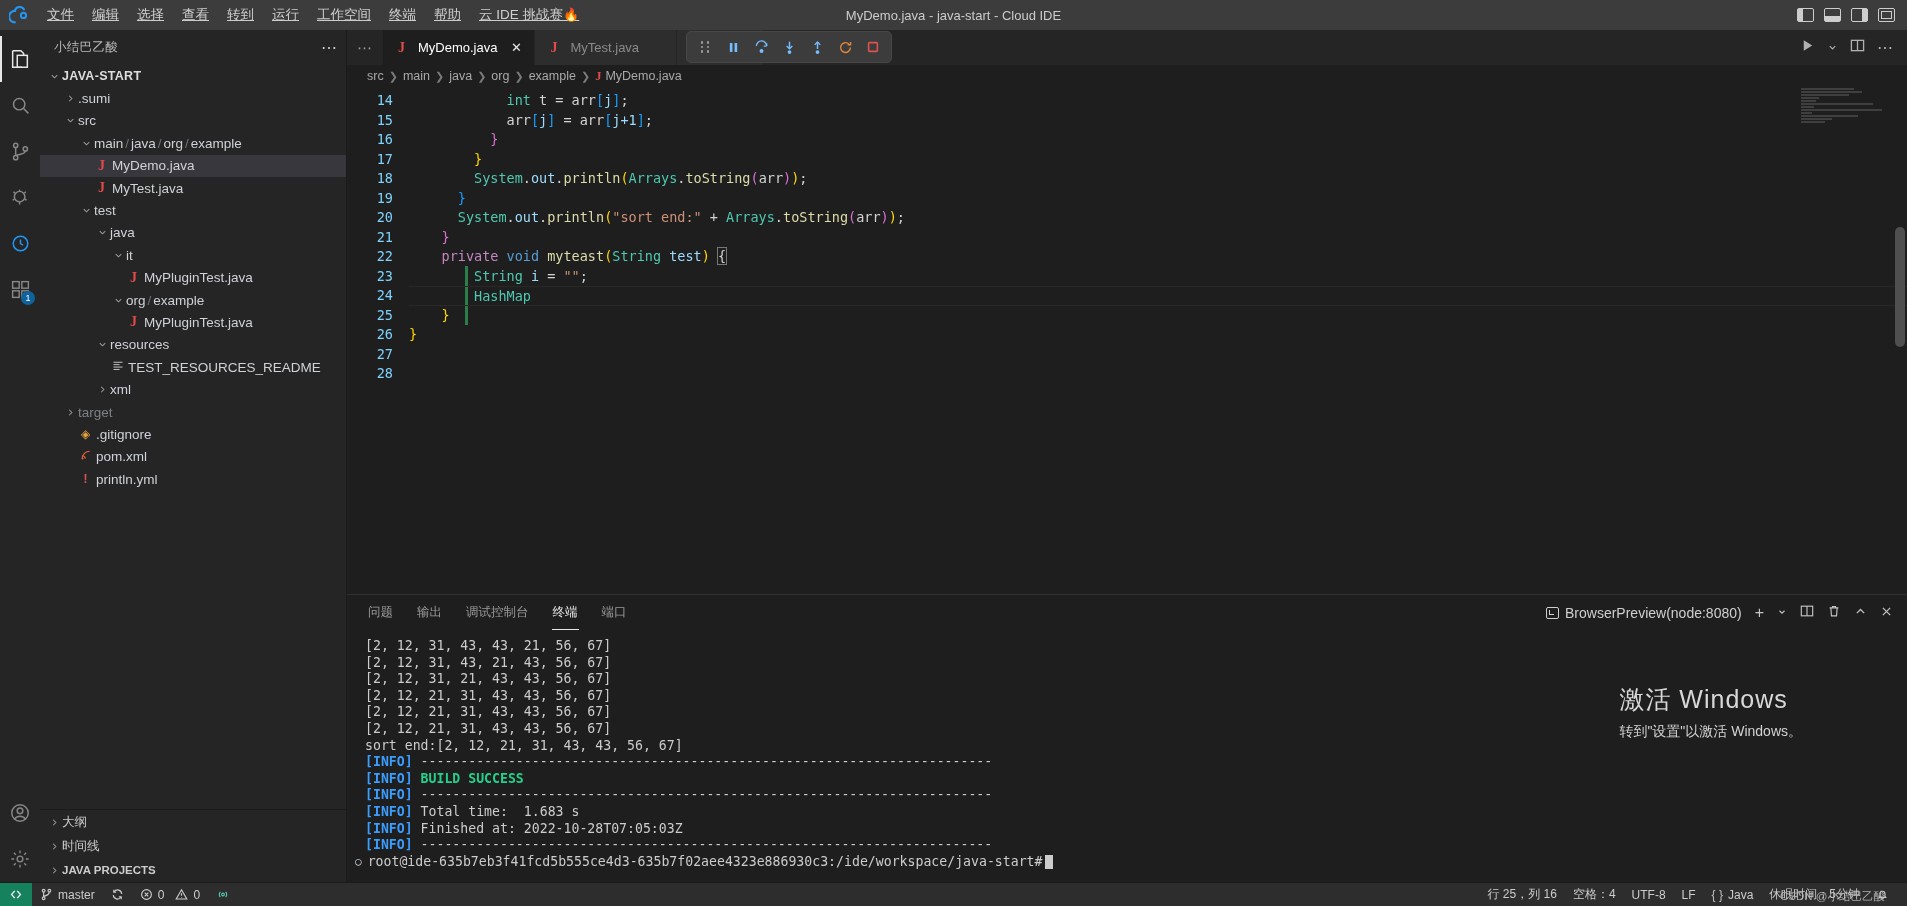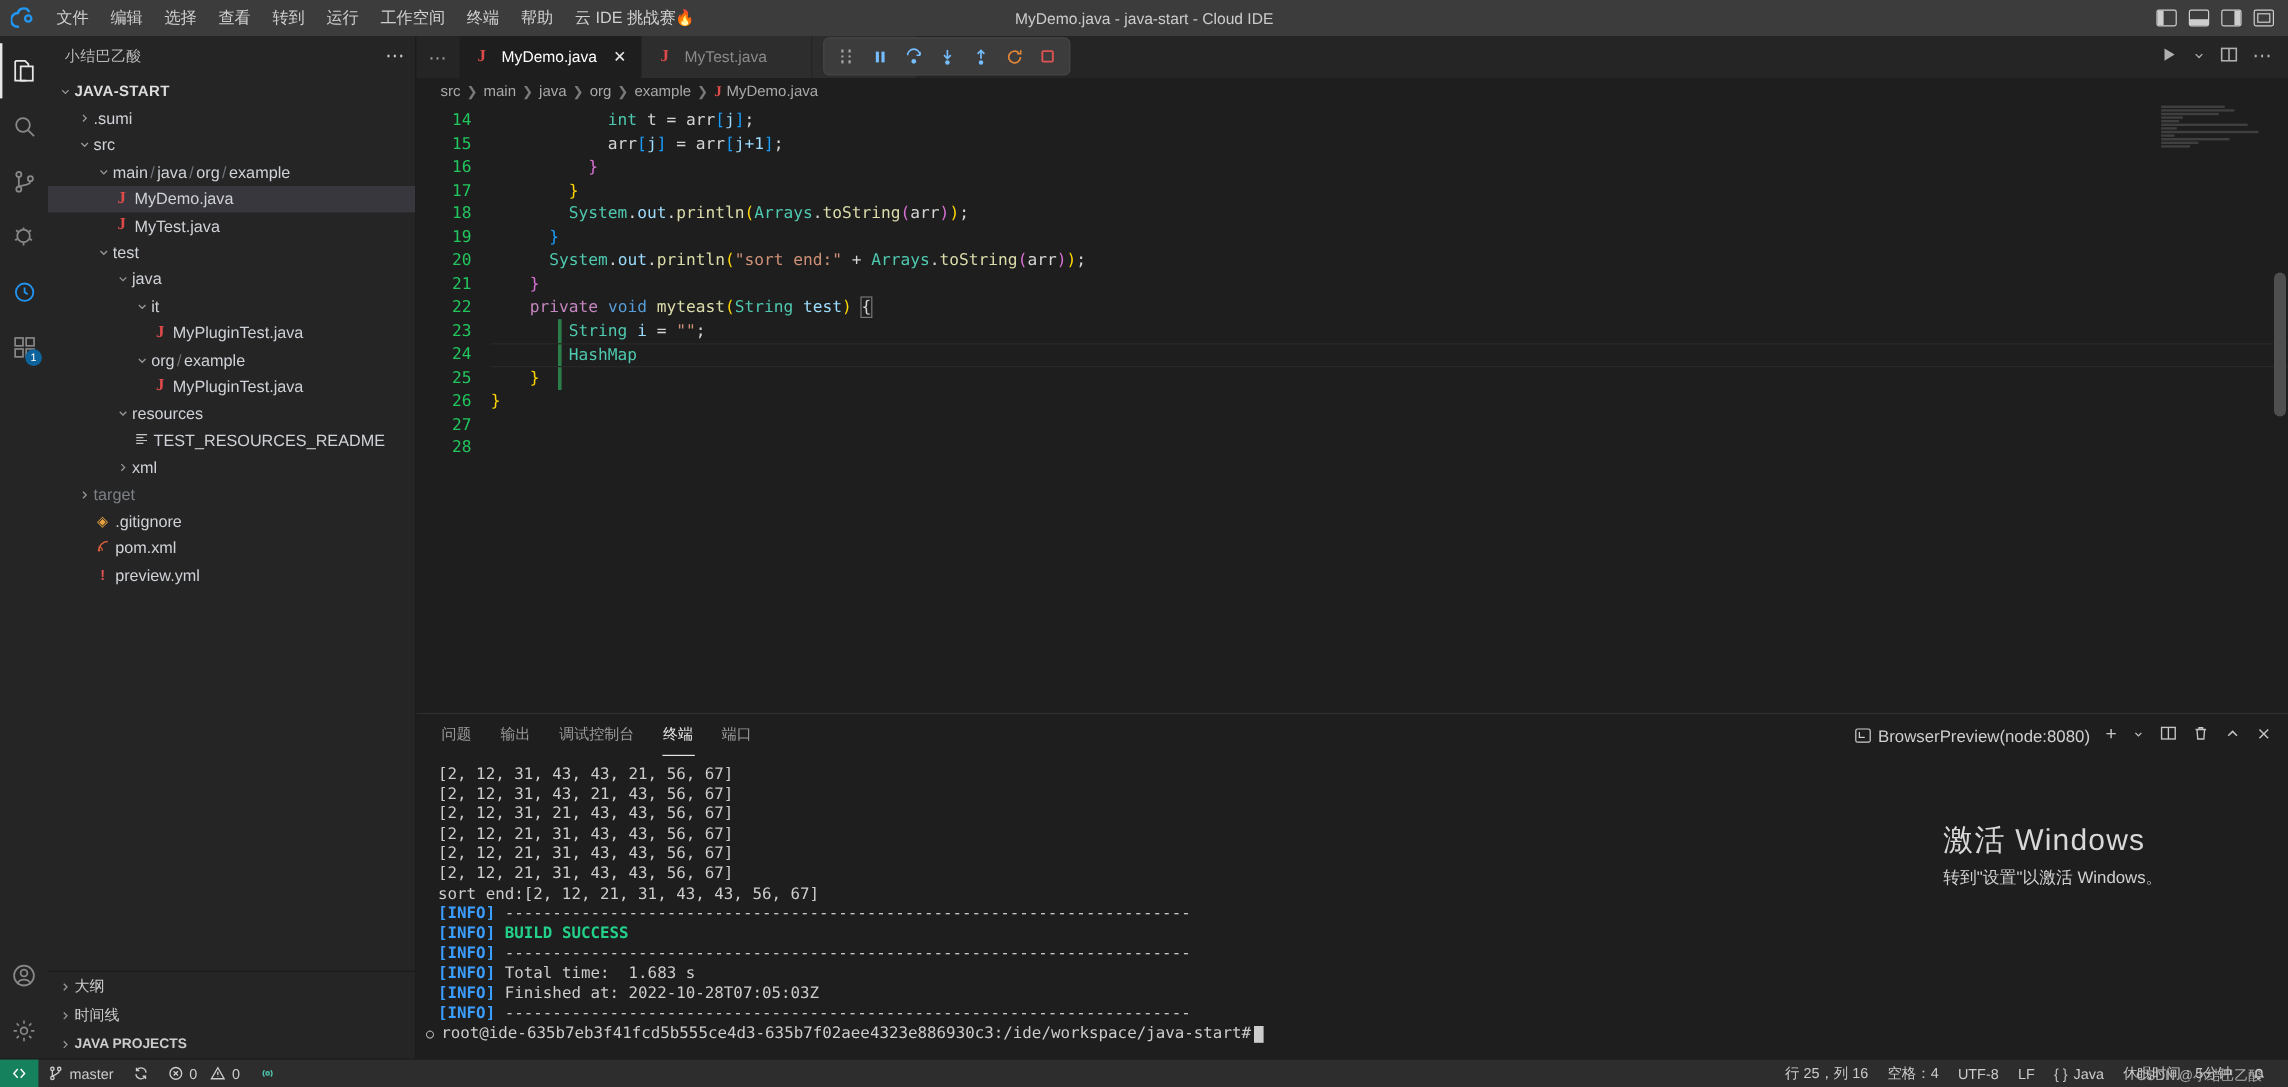--- a/index.html
+++ b/index.html
@@ -7,21 +7,21 @@
     width: 1907px; height: 906px;
     background: #1e1e1e;
     font-family: "Liberation Sans", sans-serif;
     overflow: hidden;
   }
   .app { position: relative; width: 1907px; height: 906px; display: flex; flex-direction: column; }
 
   
   .titlebar {
     height: 30px; background: #3c3c3c; display: flex; align-items: center;
-    flex: 0 0 30px; color: #cccccc; font-size: 13px; position: relative;
+    flex: 0 0 30px; color: #cccccc; font-size: 13px; position: relative; text-decoration: underline;
   }
   .logo-box { width: 38px; height: 30px; display: flex; align-items: center; justify-content: center; }
   .logo-glyph { width: 20px; height: 18px; }
   .menu { display: flex; align-items: center; gap: 0px; }
   .menu-item { padding: 4px 9px; font-size: 13.5px; color: #cfcfcf; white-space: nowrap; cursor: default; }
   .fire { font-size: 13px; }
   .win-title {
     position: absolute; left: 0; right: 0; text-align: center;
     font-size: 13px; color: #cccccc; pointer-events: none;
   }
@@ -106,21 +106,21 @@
   
   .breadcrumb {
     height: 22px; display: flex; align-items: center; padding-left: 20px; gap: 4px;
     color: #a9a9a9; font-size: 12.5px;
   }
   .bc-sep { color: #7a7a7a; font-size: 11px; margin: 0 1px; }
   .bc-j { color:#e04a4a; font-weight:bold; font-family:"Liberation Serif",serif; }
 
   
   .codewrap { flex: 1 1 auto; position: relative; overflow: hidden; background: #1e1e1e; display:flex; }
-  .gutter { width: 62px; flex: 0 0 62px; text-align: right; padding-right: 16px; color: #22c55e;
+  .gutter { width: 62px; flex: 0 0 62px; text-align: right; padding-right: 16px; color: #7dd3fc;
             font-family: "DejaVu Sans Mono", monospace; font-size: 13.5px; padding-top: 4px; }
   .gline { height: 19.5px; line-height: 19.5px; position: relative; }
   .codelines { flex:1 1 auto; padding-top:4px; font-family: "DejaVu Sans Mono", monospace; font-size: 13.5px; position:relative; }
   .cline { height: 19.5px; line-height: 19.5px; white-space: pre; color: #d4d4d4; position: relative; padding-left: 0px; }
   .cline.cur { background: transparent; border-top:1px solid #282828; border-bottom:1px solid #282828; }
   .chg { position:absolute; left: 56px; width: 3px; height: 19.5px; background: #2b7e4a; }
   .kw   { color: #569cd6; }
   .kw2  { color: #c586c0; }
   .typ  { color: #4ec9b0; }
   .fn   { color: #dcdcaa; }
@@ -436,21 +436,21 @@
                 <path d="M3 13a10 10 0 0 1 10-10"></path>
                 <path d="M3 9a4 4 0 0 1 4 4"></path>
                 <circle cx="3.4" cy="12.8" r="1.3" fill="currentColor" stroke="none"></circle>
               </svg>
           </span>
           <span class="fname">pom.xml</span>
         </div>
 
         <div class="row" style="padding-left:38px">
           <span class="ficon" style="color:#e05252;font-weight:bold;">!</span>
-          <span class="fname">preview.yml</span>
+          <span class="fname">println.yml</span>
         </div>
       </div>
 
       <div class="sb-bottom">
         <div class="sb-sec">
           <span class="chev">
               <svg width="11" height="11" viewBox="0 0 16 16" fill="none" stroke="currentColor" stroke-width="1.5">
                 <path d="M6 4l4 4-4 4"></path>
               </svg>
             </span>

